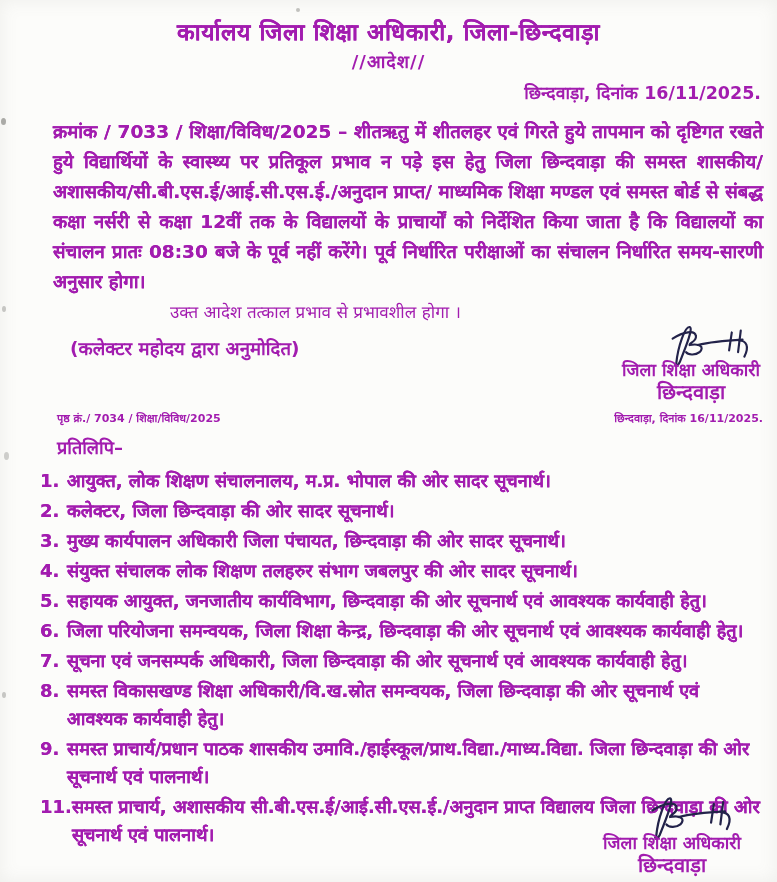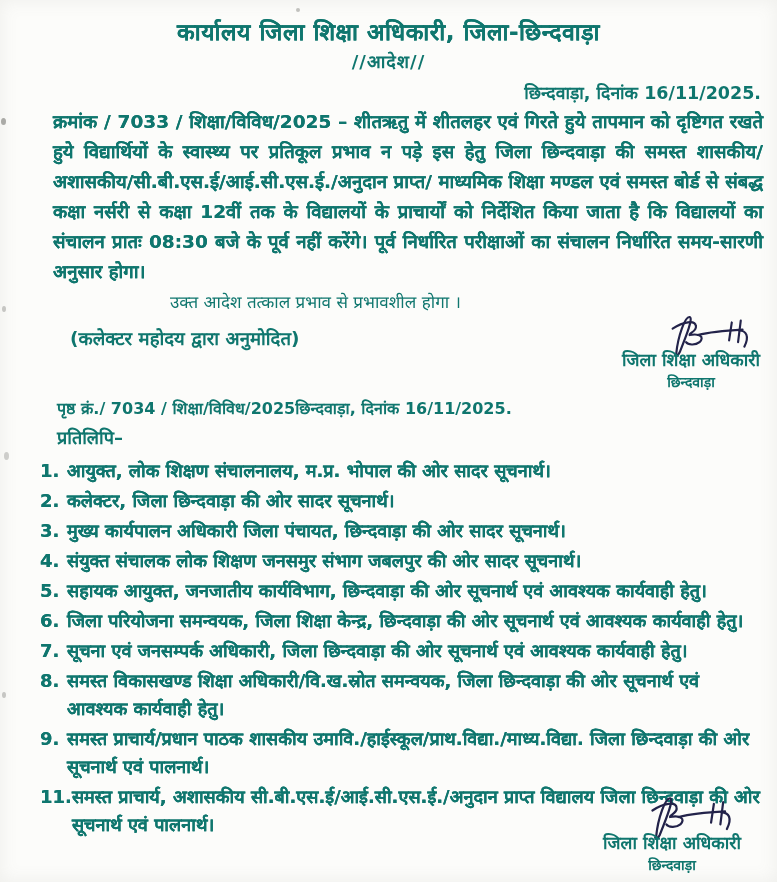--- a/index.html
+++ b/index.html
@@ -4,21 +4,21 @@
 <style>
   html, body { margin: 0; padding: 0; background: #e9e9e7; }
   .page {
     position: relative;
     width: 777px;
     height: 882px;
     margin: 0 auto;
     background: #fcfcfa;
     overflow: hidden;
     font-family: "DejaVu Sans", "Liberation Sans", sans-serif;
-    color: #0f766e;
+    color: #a21caf;
     box-shadow: inset 0 0 18px rgba(120,120,110,0.10);
   }
   
   .speck { position: absolute; background: #6b6b66; border-radius: 50%; opacity: .55; }
   .speck.s1 { left: 1px;  top: 118px; width: 5px; height: 7px; }
   .speck.s2 { left: 2px;  top: 306px; width: 4px; height: 6px; opacity:.35; }
   .speck.s3 { left: 4px;  top: 452px; width: 5px; height: 8px; opacity:.3; }
   .speck.s4 { left: 2px;  top: 692px; width: 4px; height: 6px; opacity:.35; }
   .speck.s5 { left: 296px; top: 8px;  width: 4px; height: 4px; opacity:.4; }
 
@@ -38,21 +38,21 @@
     letter-spacing: 1px;
   }
   .dateline-1 {
     margin-top: 7px;
     padding-right: 16px;
     text-align: right;
     font-size: 17.5px;
     font-weight: 700;
   }
   .body-para {
-    margin: 3px 14px 0 53px;
+    margin: 13px 14px 0 53px;
     font-size: 18.5px;
     font-weight: 700;
     line-height: 30px;
     text-align: justify;
     text-shadow: 0 0 .4px currentColor;
   }
   .effect-line {
     margin: 0 14px 8px 170px;
     font-size: 17px;
     font-weight: 400;
@@ -62,26 +62,27 @@
     display: flex;
     justify-content: space-between;
     align-items: flex-start;
     margin: 4px 14px 0 70px;
   }
   .approval-line { font-size: 18.5px; font-weight: 700; line-height: 28px; text-align: right; }
 
   .sig-block { text-align: center; margin-top: -16px; }
   .sig-block .scrawl { display: block; margin: 0 auto -12px 26px; }
   .sig-name { font-size: 17.5px; font-weight: 700; line-height: 22px; }
-  .sig-place { font-size: 14px; font-weight: 700; line-height: 22px; }
+  .sig-place { font-size: 20px; font-weight: 700; line-height: 22px; }
 
   .ref-row {
     display: flex;
+    justify-content: space-between;
     margin: 4px 14px 0 57px;
-    font-size: 16px;
+    font-size: 11px;
     font-weight: 700;
     line-height: 24px;
   }
   .copy-heading {
     margin: 4px 0 0 57px;
     font-size: 18px;
     font-weight: 700;
   }
   .dist-list { margin: 8px 12px 0 40px; }
   .dist-item {
@@ -153,21 +154,21 @@
     <div class="dist-item">
       <span class="num">2.</span>
       <span class="txt">कलेक्टर, जिला छिन्दवाड़ा की ओर सादर सूचनार्थ।</span>
     </div>
     <div class="dist-item">
       <span class="num">3.</span>
       <span class="txt">मुख्य कार्यपालन अधिकारी जिला पंचायत, छिन्दवाड़ा की ओर सादर सूचनार्थ।</span>
     </div>
     <div class="dist-item">
       <span class="num">4.</span>
-      <span class="txt">संयुक्त संचालक लोक शिक्षण जनसमुर संभाग जबलपुर की ओर सादर सूचनार्थ।</span>
+      <span class="txt">संयुक्त संचालक लोक शिक्षण तलहरुर संभाग जबलपुर की ओर सादर सूचनार्थ।</span>
     </div>
     <div class="dist-item">
       <span class="num">5.</span>
       <span class="txt">सहायक आयुक्त, जनजातीय कार्यविभाग, छिन्दवाड़ा की ओर सूचनार्थ एवं आवश्यक कार्यवाही हेतु।</span>
     </div>
     <div class="dist-item">
       <span class="num">6.</span>
       <span class="txt">जिला परियोजना समन्वयक, जिला शिक्षा केन्द्र, छिन्दवाड़ा की ओर सूचनार्थ एवं आवश्यक कार्यवाही हेतु।</span>
     </div>
     <div class="dist-item">

